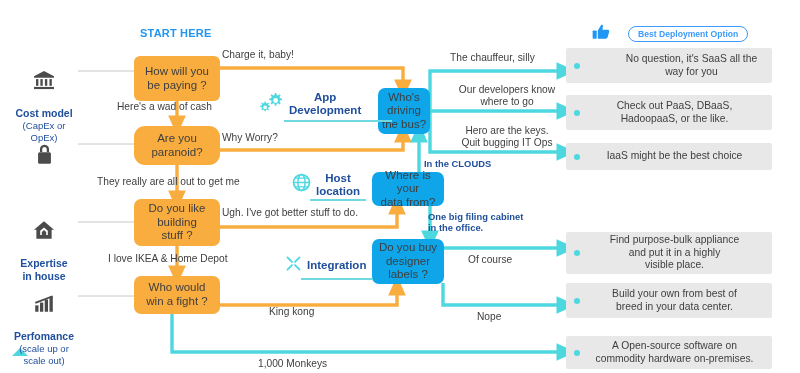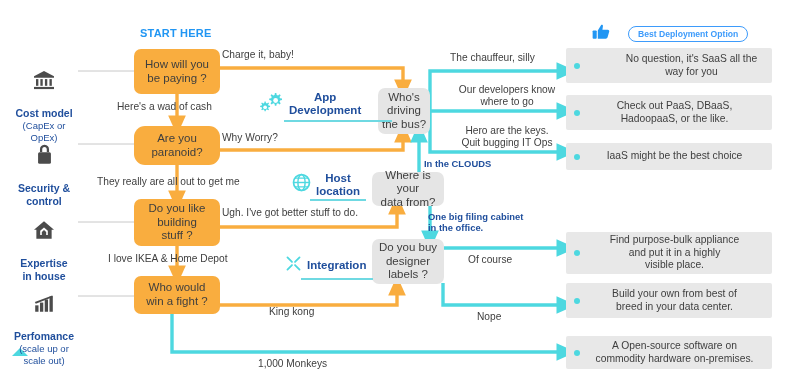--- a/index.html
+++ b/index.html
@@ -12,21 +12,21 @@
   #svg-layer{position:absolute;left:0;top:0;width:800px;height:373px;}
 
   
   .qbox{
     position:absolute;box-sizing:border-box;border-radius:7px;
     display:flex;align-items:center;justify-content:center;text-align:center;
     font-size:11.5px;font-weight:400;line-height:1.18;color:#3e3e3e;
     padding:2px 3px;
   }
   .qbox.orange{background:#F9AD3F;}
-  .qbox.cyan{background:#e5e5e5;}
+  .qbox.cyan{background:#0ea5e9;}
 
   
   .cat{position:absolute;text-align:center;width:96px;color:#1F4E9C;
        font-weight:700;font-size:10.5px;line-height:1.22;}
   .cat .sub{font-weight:400;font-size:9.5px;color:#1F4E9C;display:block;}
   .cat .ico{display:block;margin:0 auto 2px auto;}
 
   
   .elabel{position:absolute;font-size:10.2px;color:#3e3e3e;line-height:1.2;
           white-space:nowrap;}
@@ -132,22 +132,20 @@
 
   <div class="cat" style="left: -4px; top: 118px; white-space: pre-line;">
     <span class="ico">
       <svg width="17" height="21" viewBox="0 0 18 22" fill="#4b4b4b">
         <path d="M9 0.8 C5.7 0.8 4.2 3.1 4.2 5.6 L4.2 8.4 L6.6 8.4 L6.6 5.6
                  C6.6 4.1 7.4 3.0 9 3.0 C10.6 3.0 11.4 4.1 11.4 5.6 L11.4 8.4
                  L13.8 8.4 L13.8 5.6 C13.8 3.1 12.3 0.8 9 0.8 Z"></path>
         <rect x="2.2" y="8.6" width="13.6" height="12.2" rx="1.6"></rect>
       </svg>
     </span>
-    <span>Security &amp;
-control</span>
     <span class="sub" style="white-space: pre-line;"></span>
   </div>
 
   <div class="cat" style="left: -4px; top: 194px; white-space: pre-line;">
     <span class="ico">
       <svg width="22" height="20" viewBox="0 0 24 22" fill="#4b4b4b">
         <path d="M12 1.4 L23 10.6 L20.4 10.6 L20.4 20.6 L3.6 20.6 L3.6 10.6 L1 10.6 Z"></path>
         <path d="M12 8.2 L16.2 11.8 L16.2 16.6 L7.8 16.6 L7.8 11.8 Z" fill="#ffffff"></path>
         <path d="M12 11.0 L14.4 13.1 L14.4 16.6 L9.6 16.6 L9.6 13.1 Z" fill="#4b4b4b"></path>
       </svg>
@@ -165,21 +163,21 @@
         <rect x="12.8" y="5.6" width="3.6" height="13.4"></rect>
         <rect x="18.0" y="2.4" width="3.6" height="16.6"></rect>
         <path d="M2 8.4 L21 1.2 L21.8 3.0 L3 10.2 Z"></path>
       </svg>
     </span>
     <span>Perfomance</span>
     <span class="sub" style="white-space: pre-line;">(scale up or
 scale out)</span>
   </div>
 
-  <div class="qbox orange" style="left: 134px; top: 49px; width: 86px; height: 45px; white-space: pre-line;">How will you
+  <div class="qbox orange" style="left: 134px; top: 56px; width: 86px; height: 45px; white-space: pre-line; border-radius: 6px;">How will you
 be paying ?</div>
 
   <div class="qbox orange" style="left: 134px; top: 126px; width: 86px; height: 39px; white-space: pre-line; border-radius: 11px;">Are you
 paranoid?</div>
 
   <div class="qbox orange" style="left: 134px; top: 199px; width: 86px; height: 47px; white-space: pre-line;">Do you like
 building
 stuff ?</div>
 
   <div class="qbox orange" style="left: 134px; top: 276px; width: 86px; height: 38px; white-space: pre-line;">Who would

